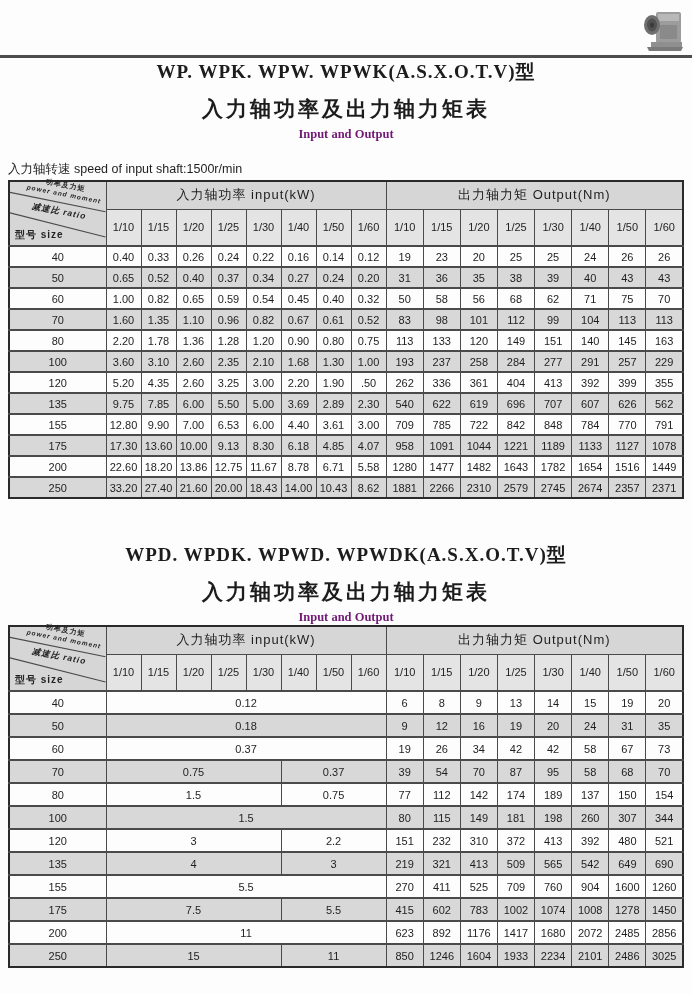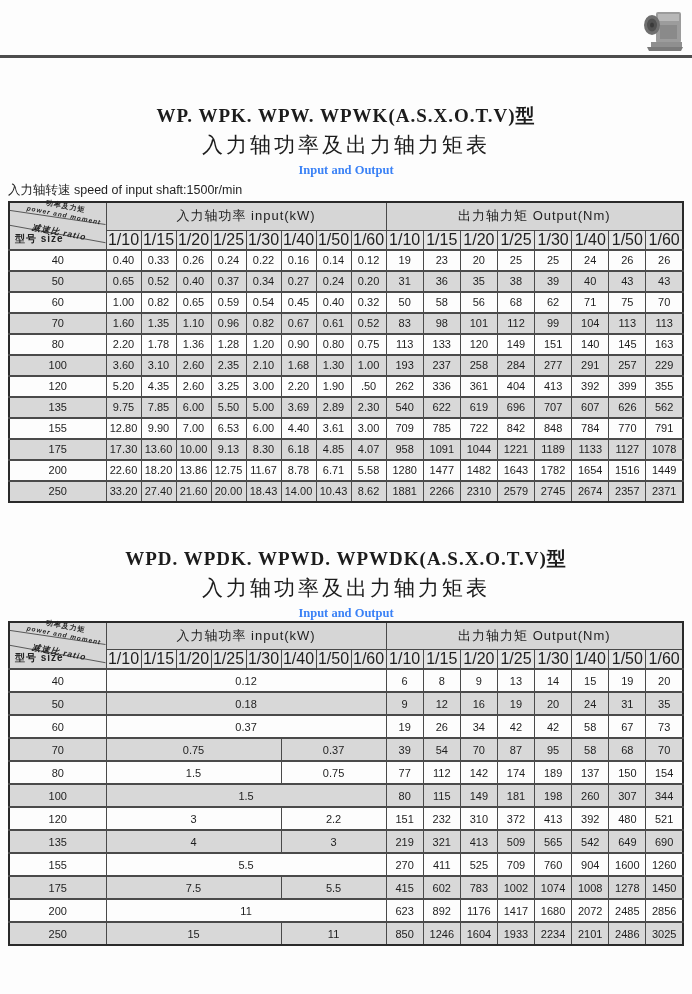--- a/index.html
+++ b/index.html
@@ -15,57 +15,57 @@
   .page{
     position:relative;
     width:692px;height:994px;
     background:#fdfdfd;
     font-family:"Liberation Sans",sans-serif;
     color:var(--text_col);
     overflow:hidden;
   }
   .rule{position:absolute;top:55px;left:0;width:692px;height:3px;background:var(--rule_col);}
   .photo{position:absolute;top:5px;right:6px;width:44px;height:48px;}
-  .content{padding-top:104px;}
+  .content{padding-top:60px;}
   .titleblock{text-align:center;}
   .titleblock.second{margin-top:44px;}
   .t-main{
     font-family:"Liberation Serif",serif;
     font-weight:bold;font-size:19px;line-height:24px;letter-spacing:1px;color:#1c1c1c;
   }
   .t-sub{
     font-family:"Liberation Serif",serif;
-    font-weight:normal;font-size:21px;line-height:30px;letter-spacing:3px;margin-top:2px;color:#1c1c1c;
+    font-weight:bold;font-size:21px;line-height:30px;letter-spacing:3px;margin-top:10px;color:#1c1c1c;
   }
   .t-en{
     font-family:"Liberation Serif",serif;
-    font-weight:bold;font-size:12.5px;line-height:16px;margin-top:2px;color:#3b82f6;
+    font-weight:bold;font-size:12.5px;line-height:16px;margin-top:2px;color:#701a75;
   }
   .note{
-    margin:5px 0 3px 8px;
+    margin:20px 0 3px 8px;
     font-size:12.5px;line-height:15px;color:#1e1e1e;
   }
   .note.second{margin-top:16px;}
   table.spec{
     margin-left:8px;
     width:676px;
     table-layout:fixed;
     border-collapse:collapse;
     border:2px solid #2a2a2a;
   }
   .c-size{width:97px;}
   .c-in{width:35px;}
   table.spec th,table.spec td{
     border:1px solid var(--border_col);
     padding:0;text-align:center;vertical-align:middle;
     font-weight:normal;color:#1e1e1e;
   }
   table.spec tbody td{border-top-width:2px;}
   tr.grouprow th{height:28px;background:var(--header_shade);font-size:13px;letter-spacing:1px;}
-  tr.ratiorow td{height:17px;background:var(--ratio_shade);font-size:16px;}
+  tr.ratiorow td{height:37px;background:var(--ratio_shade);font-size:11px;}
   tbody tr td{height:21px;font-size:11px;}
   table.spec.t2 tbody tr td{height:23px;}
   tbody tr.shade{background:var(--row_shade);}
   th.corner{position:relative;background:#fbfbfb;padding:0;}
   th.corner svg{position:absolute;top:0;left:0;width:100%;height:100%;}
   .c-top{
     position:absolute;top:1px;right:2px;width:78px;
     transform:rotate(11deg);transform-origin:60% 40%;
     font-size:7px;font-weight:bold;line-height:1.25;text-align:center;color:#222;
   }

